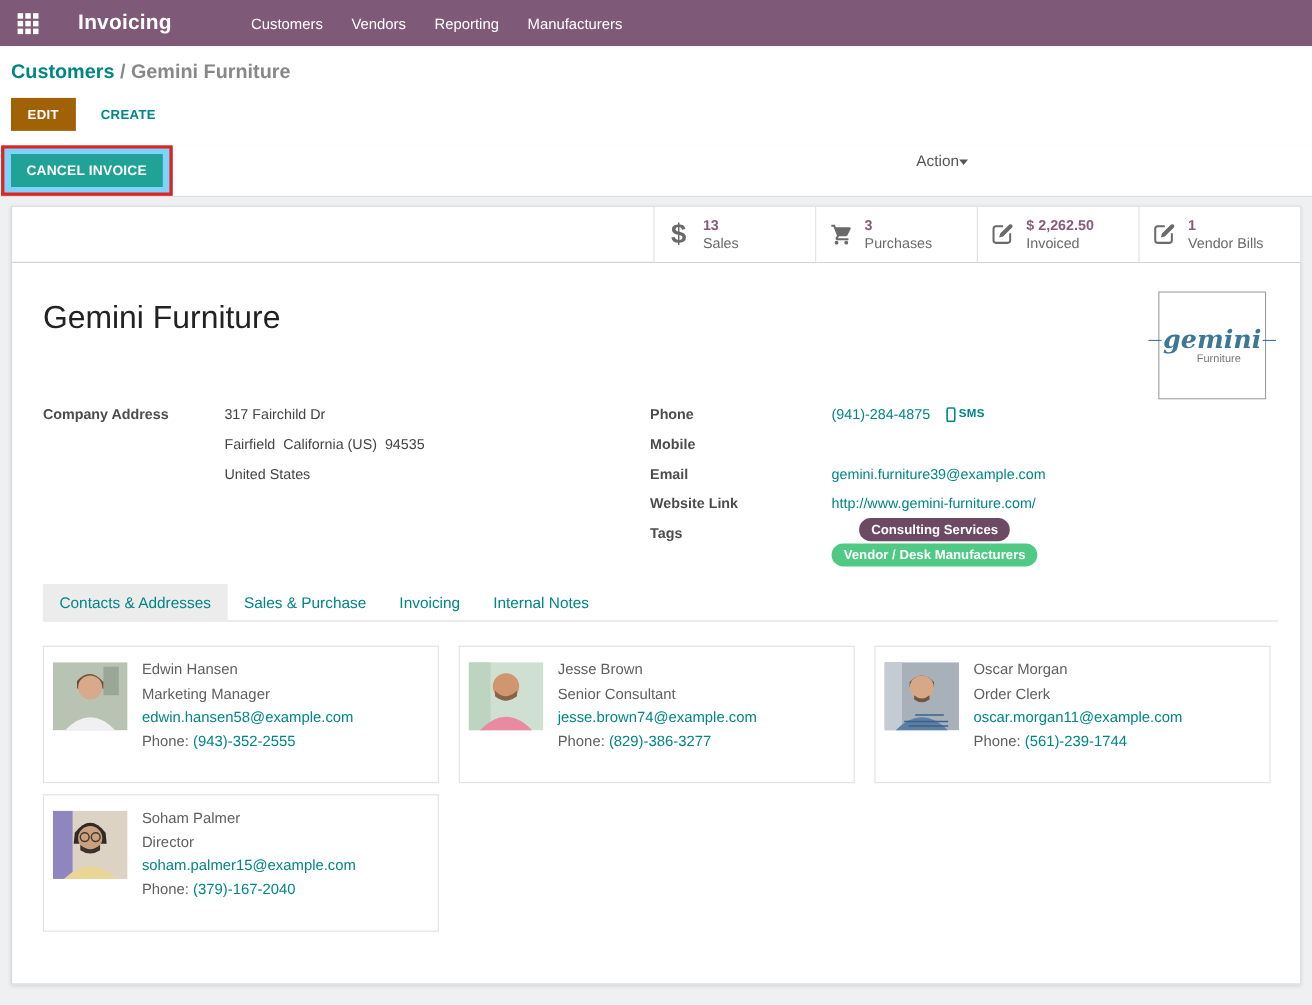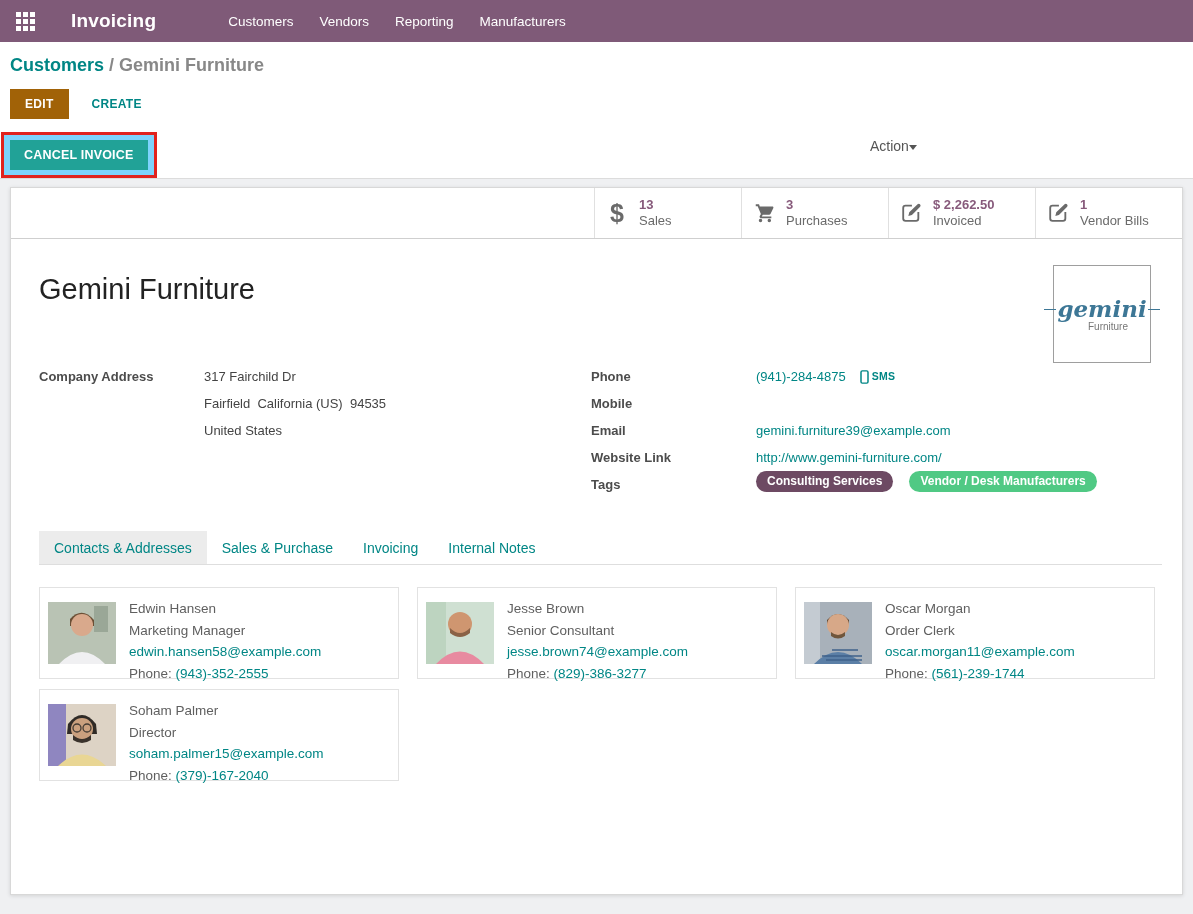--- a/index.html
+++ b/index.html
@@ -33,21 +33,21 @@
   .btn-primary {
     background:#a16207; color:#fff; border:none; font-size:12px; font-weight:bold;
     padding:8px 15px; cursor:pointer; letter-spacing:.3px;
   }
   .btn-link {
     background:none; border:none; color:#008685; font-size:12px; font-weight:bold;
     padding:8px 15px; margin-left:8px; cursor:pointer; letter-spacing:.3px;
   }
   .action-dd {
     position:absolute; left:833px; top:96px; font-size:14px; color:#555;
-    cursor:pointer; display:flex; align-items:center; margin-left:37px;
+    cursor:pointer; display:flex; align-items:center; 
   }
   .caret { width:0; height:0; border-left:4px solid transparent; border-right:4px solid transparent; border-top:5px solid #555; margin-top:2px; }
 
   
   .statusbar {
     background:#fff; height:47px; border-bottom:1px solid #dcdcdc;
     display:flex; align-items:center; padding-left:1px;
   }
   .annotation {
     border:3px solid #e0231e; background:#7dd3fc; padding:5px 6px; display:inline-block;
@@ -94,36 +94,36 @@
   .fields { display:flex; margin-top:57px; font-size:13px; }
   .col-left { width:552px; }
   .col-right { flex:1; }
   .frow { display:flex; min-height:27px; line-height:27px; }
   .flabel { width:165px; font-weight:bold; color:#4c4c4c; flex-shrink:0; }
   .flabel.muted { color:#a0a0a0; }
   .fvalue { color:#444; white-space:pre; }
   a.link, .link { color:#008685; text-decoration:none; cursor:pointer; white-space:pre; }
   .sms-wrap { display:inline-flex; align-items:center; gap:3px; margin-left:14px; cursor:pointer; }
   .sms-label { color:#008685; font-size:10.5px; font-weight:bold; letter-spacing:.3px; }
-  .tags { display:flex; gap:16px; align-items:flex-start; height:27px; }
+  .tags { display:flex; gap:2px; align-items:center; height:27px;flex-direction:column; }
   .tag {
     border-radius:11px; color:#fff; font-size:12px; font-weight:bold;
     padding:3px 11px; line-height:15px; white-space:nowrap;
   }
   .tag-purple { background:#6d4a63; }
   .tag-green { background:#50c984; }
 
   
   .tabbar { display:flex; margin-top:33px; border-bottom:1px solid #dedede; height:34px; align-items:stretch; font-size:14px; }
   .tab { color:#008685; padding:0 15px; display:flex; align-items:center; cursor:pointer; }
   .tab.active { background:#ececec; }
 
   
   .cards { margin-top:22px; display:grid; grid-template-columns:repeat(3,360px); gap:10px 18px; }
-  .card { border:1px solid #e2e2e2; height:92px; display:flex; padding:8px; gap:13px; cursor:pointer; background:#fff; }
+  .card { border:1px solid #e2e2e2; height:125px; display:flex; padding:8px; gap:13px; cursor:pointer; background:#fff; }
   .avatar { width:68px; height:62px; flex-shrink:0; margin-top:6px; }
   .card-text { font-size:13.5px; line-height:21.5px; color:#5f5f5f; padding-top:2px; }
 </style>
 </head>
 <body>
 
 <div class="navbar">
   <div class="apps-icon">
     <span></span>
       <span></span>

